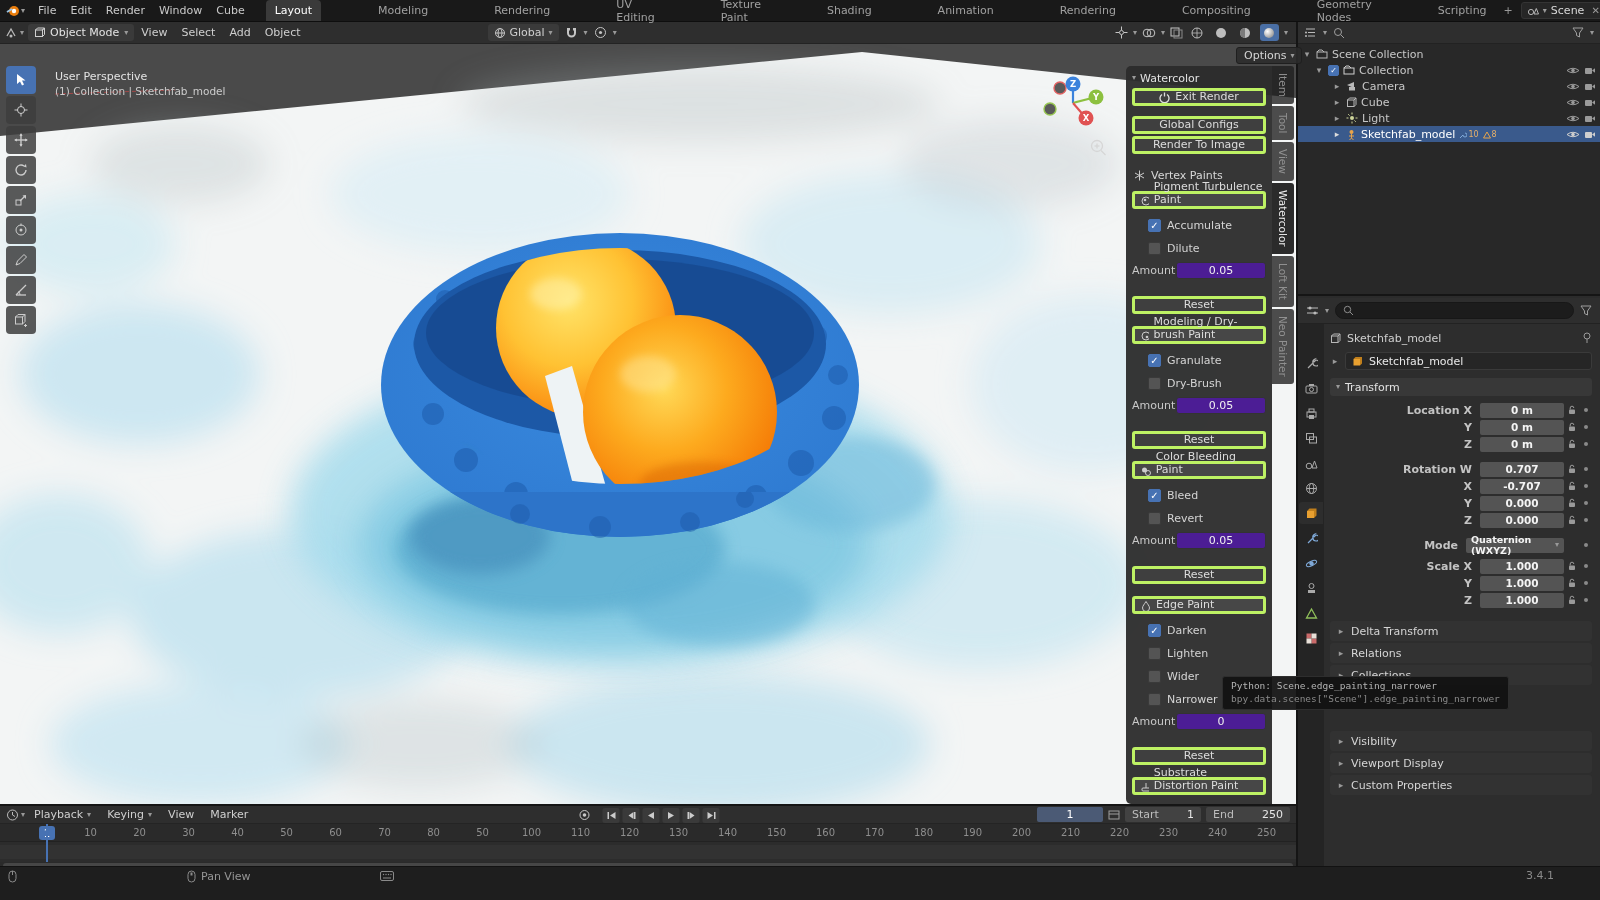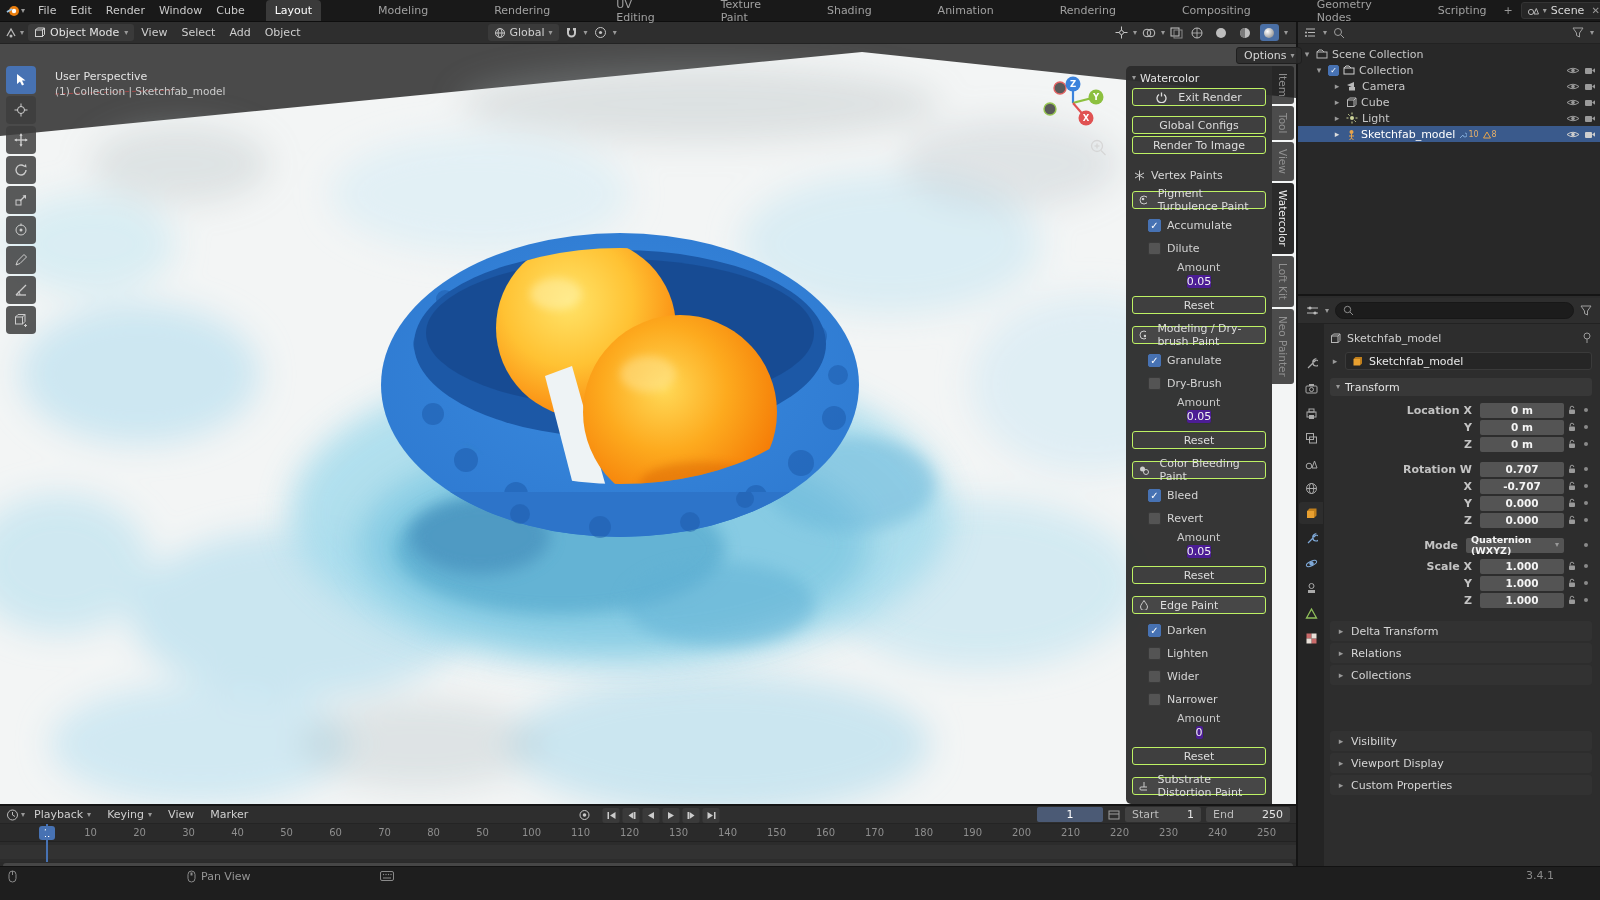--- a/index.html
+++ b/index.html
@@ -46,30 +46,30 @@
 .tool-btn.active{background:#4772b3;}
 .tool-btn svg{display:block;}
 
 
 .scene{position:absolute;left:0;top:44px;width:1296px;height:760px;display:block;}
 
 
 .npanel{position:absolute;left:1126px;top:66px;width:146px;height:738px;z-index:22;
  background:#2b2b2bf2;border-radius:5px 0 0 5px;padding:2px 6px 0 6px;overflow:hidden;}
 .np-header{display:flex;align-items:center;gap:4px;height:20px;color:#e2e2e2;}
-.np-btn{height:18px;background:#3f3f3f;border:1px solid #bef264;border-radius:3px;display:flex;
- align-items:center;justify-content:center;gap:11px;color:#dcdcdc;margin-bottom:2px;}
+.np-btn{height:18px;background:#3f3f3f;border:3px solid #bef264;border-radius:3px;display:flex;
+ align-items:flex-end;justify-content:center;gap:5px;color:#dcdcdc;margin-bottom:2px;}
 .np-head-label{display:flex;align-items:center;gap:6px;height:18px;margin:2px 0 7px 2px;color:#d8d8d8;}
 .np-title{height:18px;margin-bottom:5px;justify-content:flex-start;padding-left:6px;background:#474747;}
 .cb-row{height:23px;display:flex;align-items:center;gap:6px;padding-left:16px;color:#d4d4d4;}
 .cb{width:13px;height:13px;border-radius:2px;background:#545454;border:1px solid #3a3a3a;display:inline-flex;
  align-items:center;justify-content:center;font-size:10px;color:#fff;}
 .cb.checked{background:#4772b3;border-color:#4772b3;}
 .cb.checked::after{content:"✓";}
-.amt-row{height:19px;margin:1px 0 4px;display:flex;align-items:center;flex-direction:column;}
+.amt-row{height:19px;margin:1px 0 4px;display:flex;align-items:center;}
 .amt-label{width:44px;text-align:right;padding-right:6px;color:#c9c9c9;}
 .amt-field{flex:1;height:17px;background:#4c1d95;border:1px solid #333;border-radius:3px;display:flex;
  align-items:center;justify-content:center;color:#f0f0f0;}
 .np-reset{height:18px;margin-bottom:12px;margin-top:16px;}
 
 
 .np-tabs{position:absolute;left:1272px;top:66px;width:24px;display:flex;flex-direction:column;gap:2px;z-index:22;}
 .np-tab{writing-mode:vertical-rl;padding:7px 0;width:22px;display:flex;align-items:center;justify-content:center;
  color:#909090;background:#1f1f1fc9;border-radius:0 3px 3px 0;font-size:10.5px;}
 .np-tab.active{background:#2b2b2b;color:#ececec;}
@@ -1282,14 +1282,18 @@
           <line x1="3" y1="7" x2="11" y2="7" stroke="#8a8a8a"></line>
           <circle cx="3.5" cy="3.5" r="0.7" fill="#8a8a8a"></circle>
           <circle cx="6" cy="3.5" r="0.7" fill="#8a8a8a"></circle>
           <circle cx="8.5" cy="3.5" r="0.7" fill="#8a8a8a"></circle>
           <circle cx="11" cy="3.5" r="0.7" fill="#8a8a8a"></circle>
         </svg>
     </span>
     <span class="sb-ver">3.4.1</span>
   </div>
 
+  <div class="tooltip">
+    <div class="l1">Python: Scene.edge_painting_narrower</div>
+    <div class="l2">bpy.data.scenes["Scene"].edge_painting_narrower</div>
+  </div>
 
 </div>
 
 </body></html>

